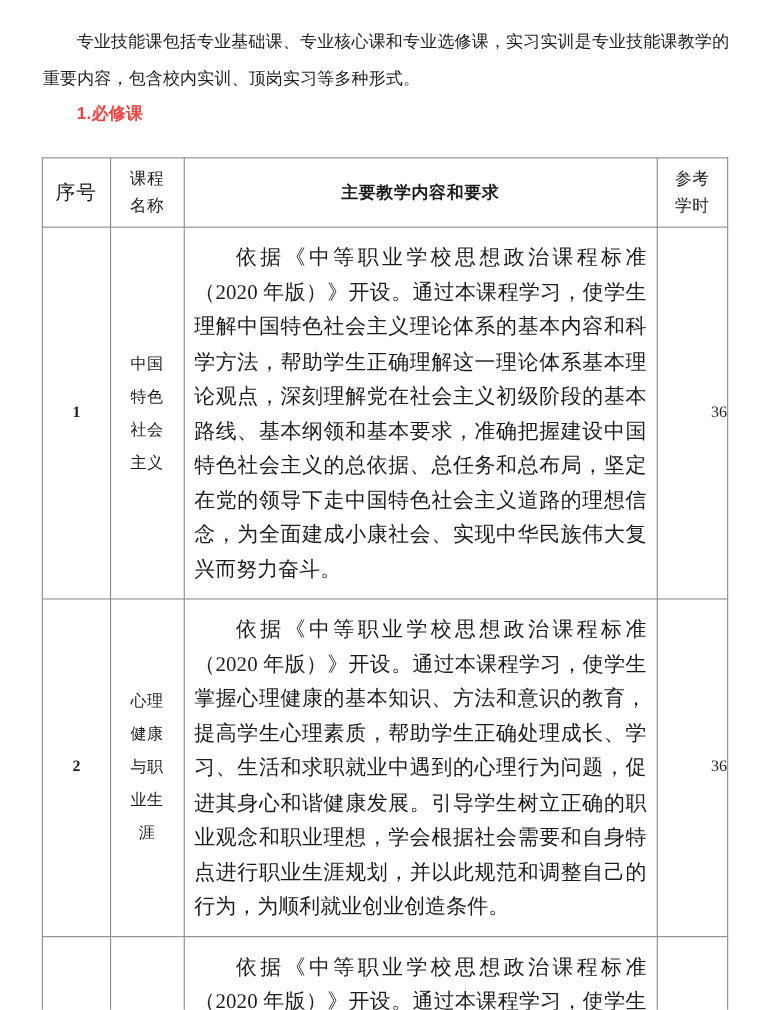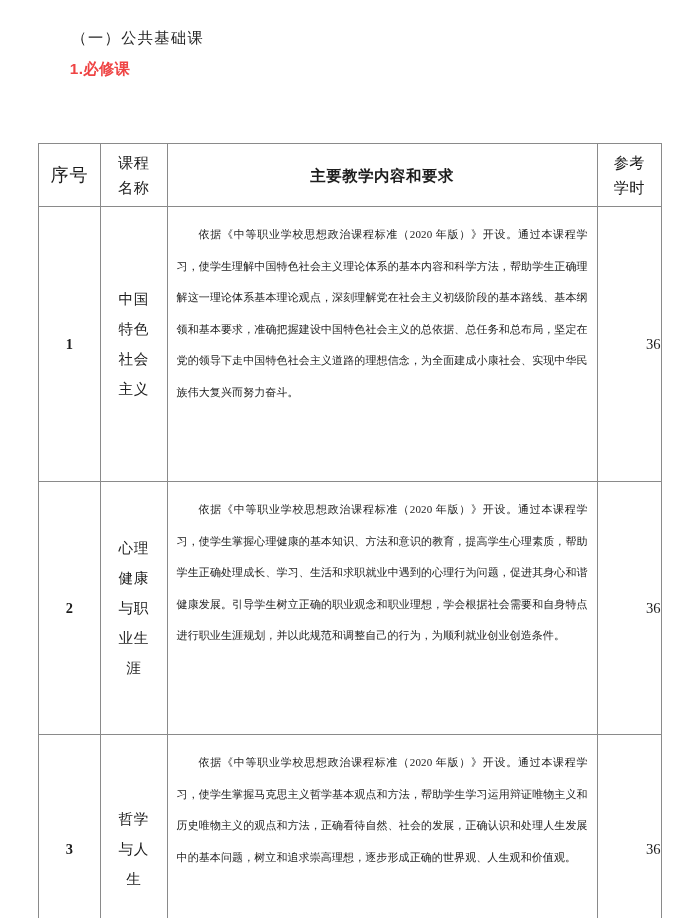--- a/index.html
+++ b/index.html
@@ -120,46 +120,46 @@
   }
   td.cell-name .nm {
     display: block;
   }
   td.cell-content {
     padding: 12px 9px 10px 9px;
     vertical-align: top;
   }
   td.cell-content p {
     margin: 0;
-    font-size: 11px;
+    font-size: 19px;
     line-height: 31.5px;
     text-align: justify;
     text-justify: inter-ideograph;
     text-indent: 2em;
     letter-spacing: 0.1px;
     color: #1c1c1c;
   }
   td.cell-hours {
-    text-align: center;
+    text-align: right;
     font-size: 14.6px;
     font-family: "Liberation Serif", "DejaVu Serif", serif;
     padding-left: 48px;
   }
 
   .row1 td { height: 250px; }
   .row2 td { height: 228px; }
   .row3 td { height: 204px; }
 </style>
 </head>
 <body>
 
 <div class="page">
 
   <div class="intro">
-    <p class="subhead-kai">（一）公共基础课</p>
+    <p class="para">专业技能课包括专业基础课、专业核心课和专业选修课，实习实训是专业技能课教学的重要内容，包含校内实训、顶岗实习等多种形式。</p>
     <p class="subhead-bold">1.必修课</p>
   </div>
 
   <table class="course-table">
     <colgroup>
       <col class="col-no">
       <col class="col-name">
       <col class="col-content">
       <col class="col-hours">
     </colgroup>

